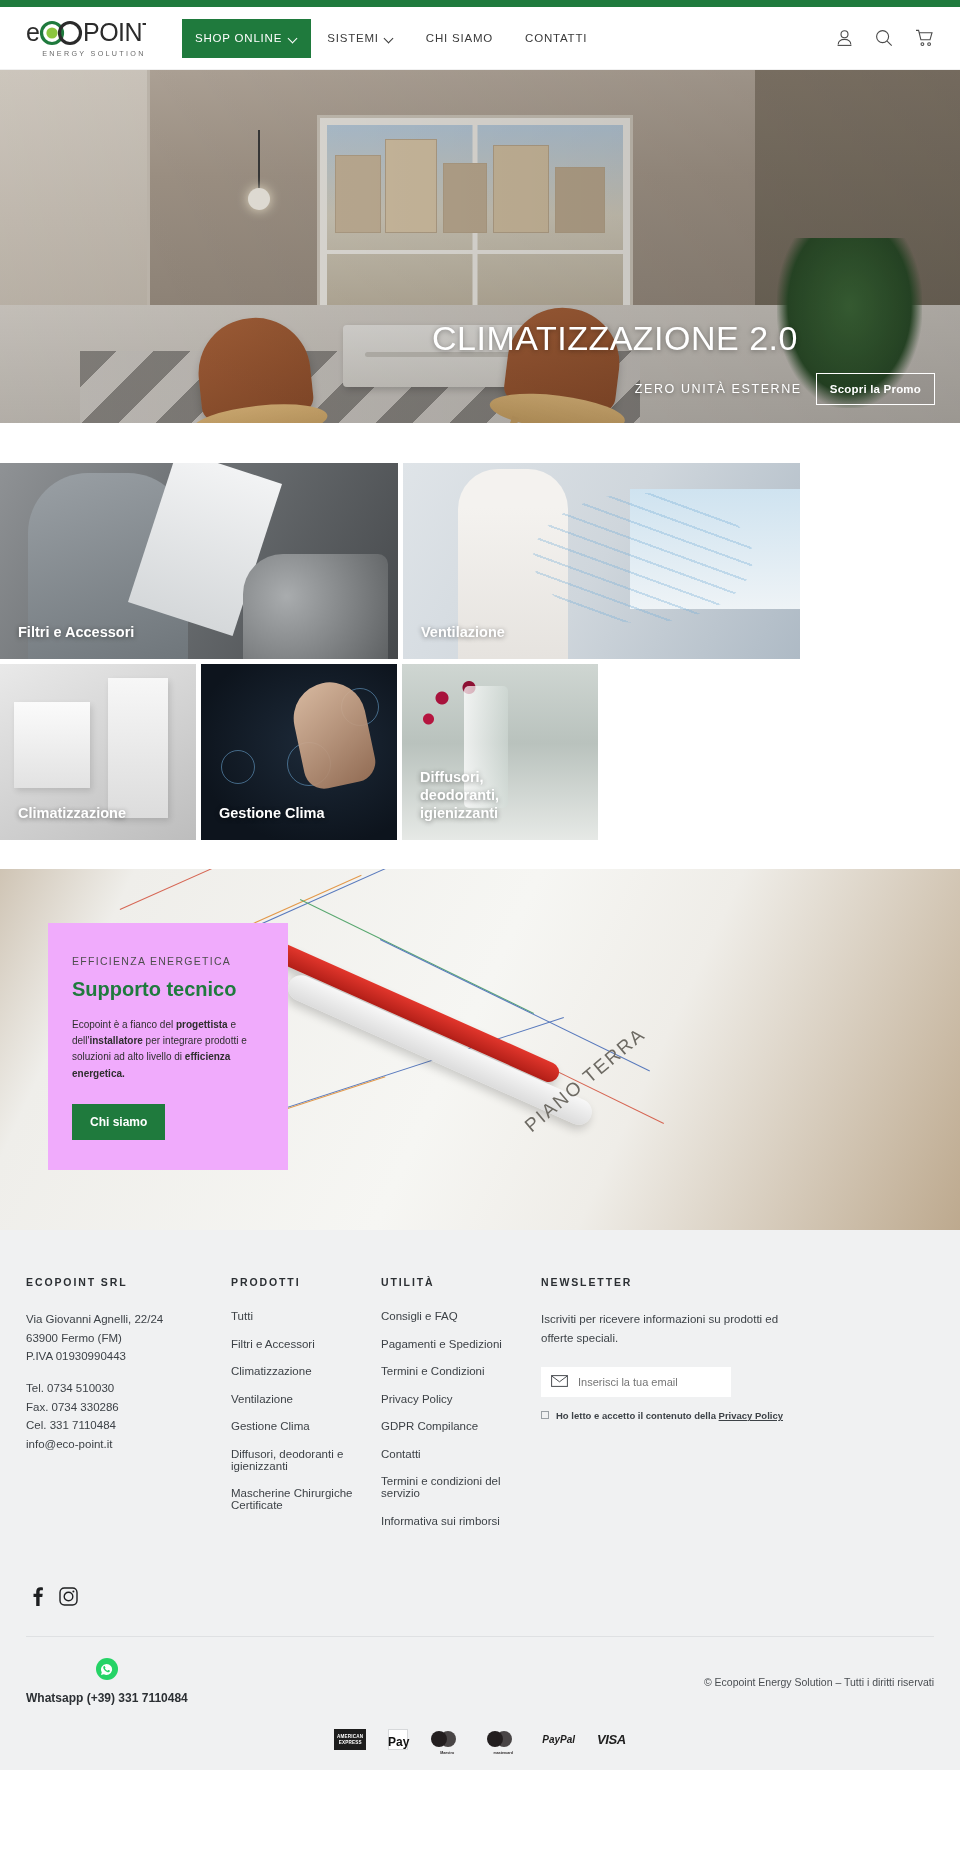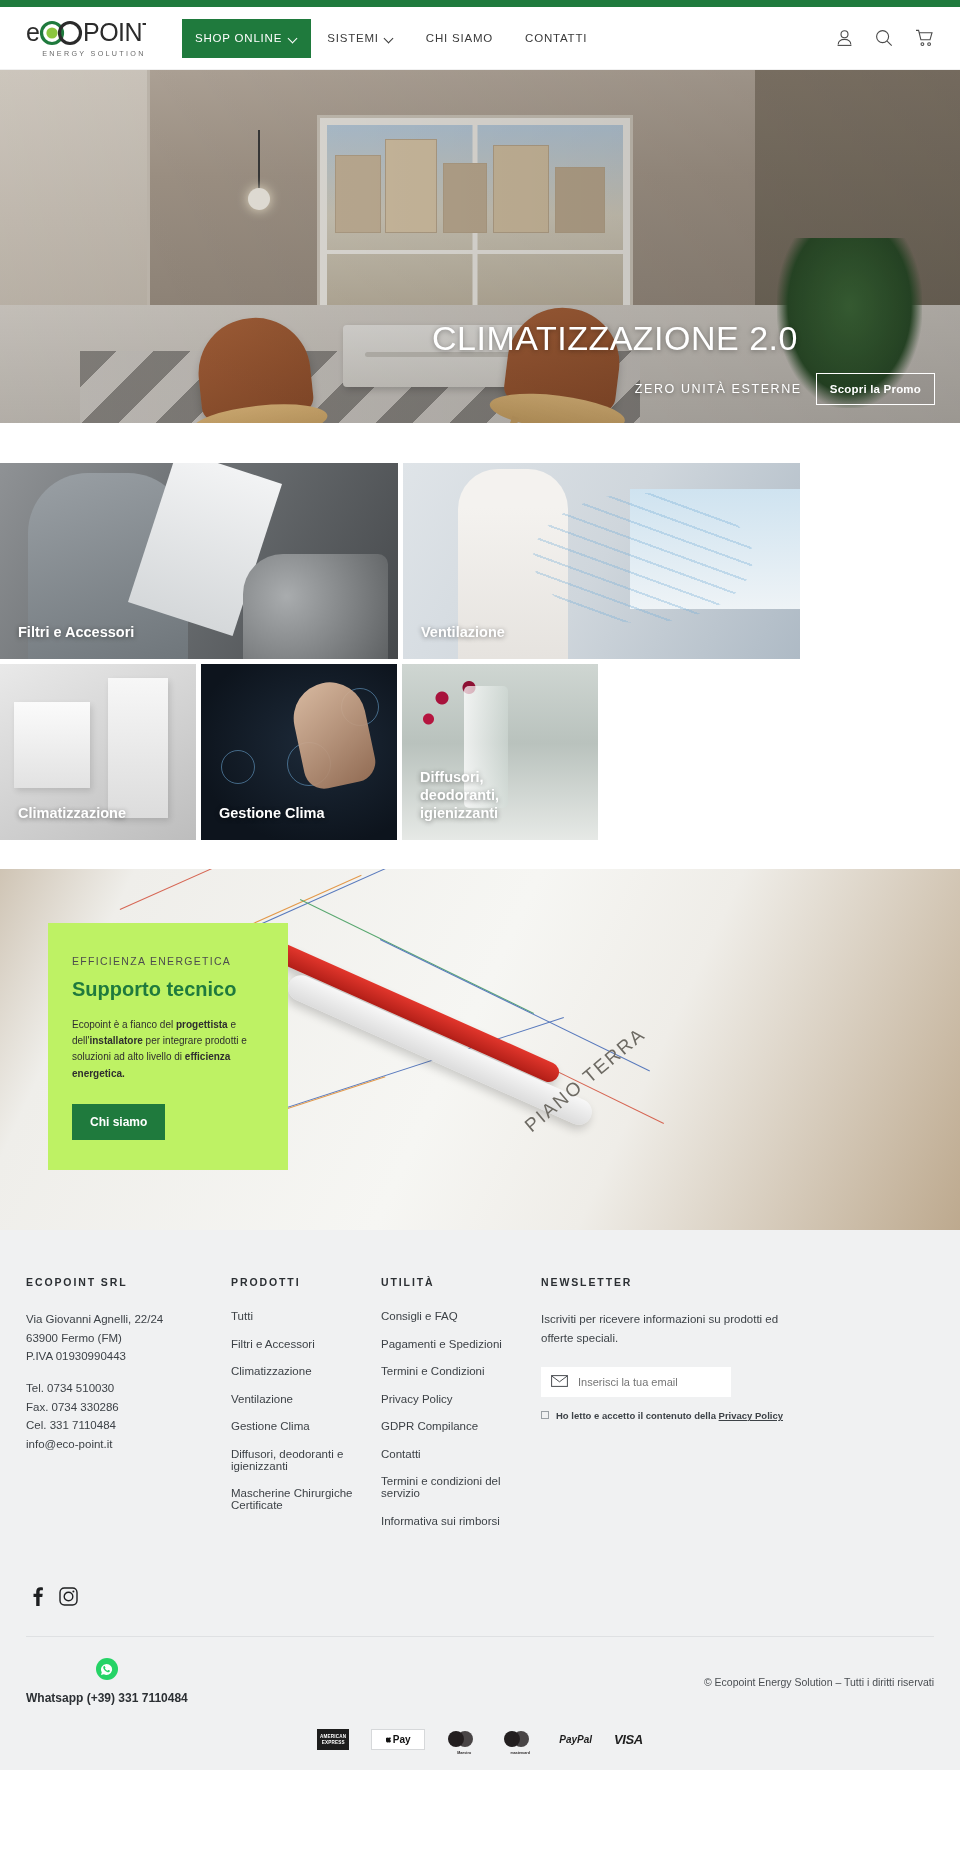--- a/index.html
+++ b/index.html
@@ -266,21 +266,21 @@
     background: linear-gradient(180deg,#e2362c,#b21f18);
     border-radius: 10px; transform: rotate(24deg);
     box-shadow: 0 5px 9px rgba(0,0,0,.18);
   }
   .bp-piano { position:absolute; left:510px; top:200px; color:#6d6a63; font-size:19px; letter-spacing:2px; transform: rotate(-40deg); font-weight:500; }
   .support-card {
     position: absolute;
     left: 48px;
     top: 54px;
     width: 240px;
-    background: #bef264;
+    background: #f0abfc;
     padding: 32px 36px 30px 24px;
   }
   .kicker { font-size: 10.5px; letter-spacing: 1.3px; color: #4d4d4d; margin-bottom: 11px; }
   .support-h { color: #1f7a3d; font-size: 20px; font-weight: 700; margin-bottom: 16px; }
   .support-p { font-size: 10px; line-height: 1.62; color: #2e2e2e; margin-bottom: 22px; margin-top: 16px; }
   .support-p b { font-weight: 700; }
   .btn-green {
     display: inline-block;
     background: #1f7a3d;
     color: #fff;
@@ -345,21 +345,21 @@
   }
   .wa-txt { font-size: 12px; font-weight: 700; color: #2b2f33; }
   .copy { margin-left: auto; font-size: 10.5px; color: #4a4e52; }
 
   .cards { display: flex; justify-content: center; gap: 22px; padding: 14px 0 20px 0; align-items: center; }
   .card-badge {
     height: 21px; display: flex; align-items: center; justify-content: center;
     font-size: 7px; font-weight: 700;
   }
   .cb-amex { width: 32px; background: #1d1d1d; color: #fff; flex-direction: column; line-height: 1.1; font-size: 4.6px; letter-spacing: .2px; }
-  .cb-apple { width: 54px; background: #fff; border: 1px solid #d6d8da; color: #111; font-size: 10px; gap: 1px; }
+  .cb-apple { width: 20px; background: #fff; border: 1px solid #d6d8da; color: #111; font-size: 12px; gap: 1px; align-items: flex-end; }
   .cb-maestro, .cb-mc { width: 34px; position: relative; background: transparent; }
   .cb-paypal { font-size: 10px; font-style: italic; color: #1d1d1d; font-weight: 700; }
   .cb-visa { font-size: 13px; font-style: italic; font-weight: 700; color: #1d1d1d; letter-spacing: -.4px; }
   .mc-l, .mc-r { position:absolute; top:2px; width:16px; height:16px; border-radius:50%; }
   .mc-l { left:1px; background:#231f20; }
   .mc-r { left:10px; background:#231f20; opacity:.82; }
   .mc-cap { position:absolute; bottom:-5px; left:0; width:100%; text-align:center; font-size:3.6px; color:#231f20; }
 </style>
 </head>
 <body>

